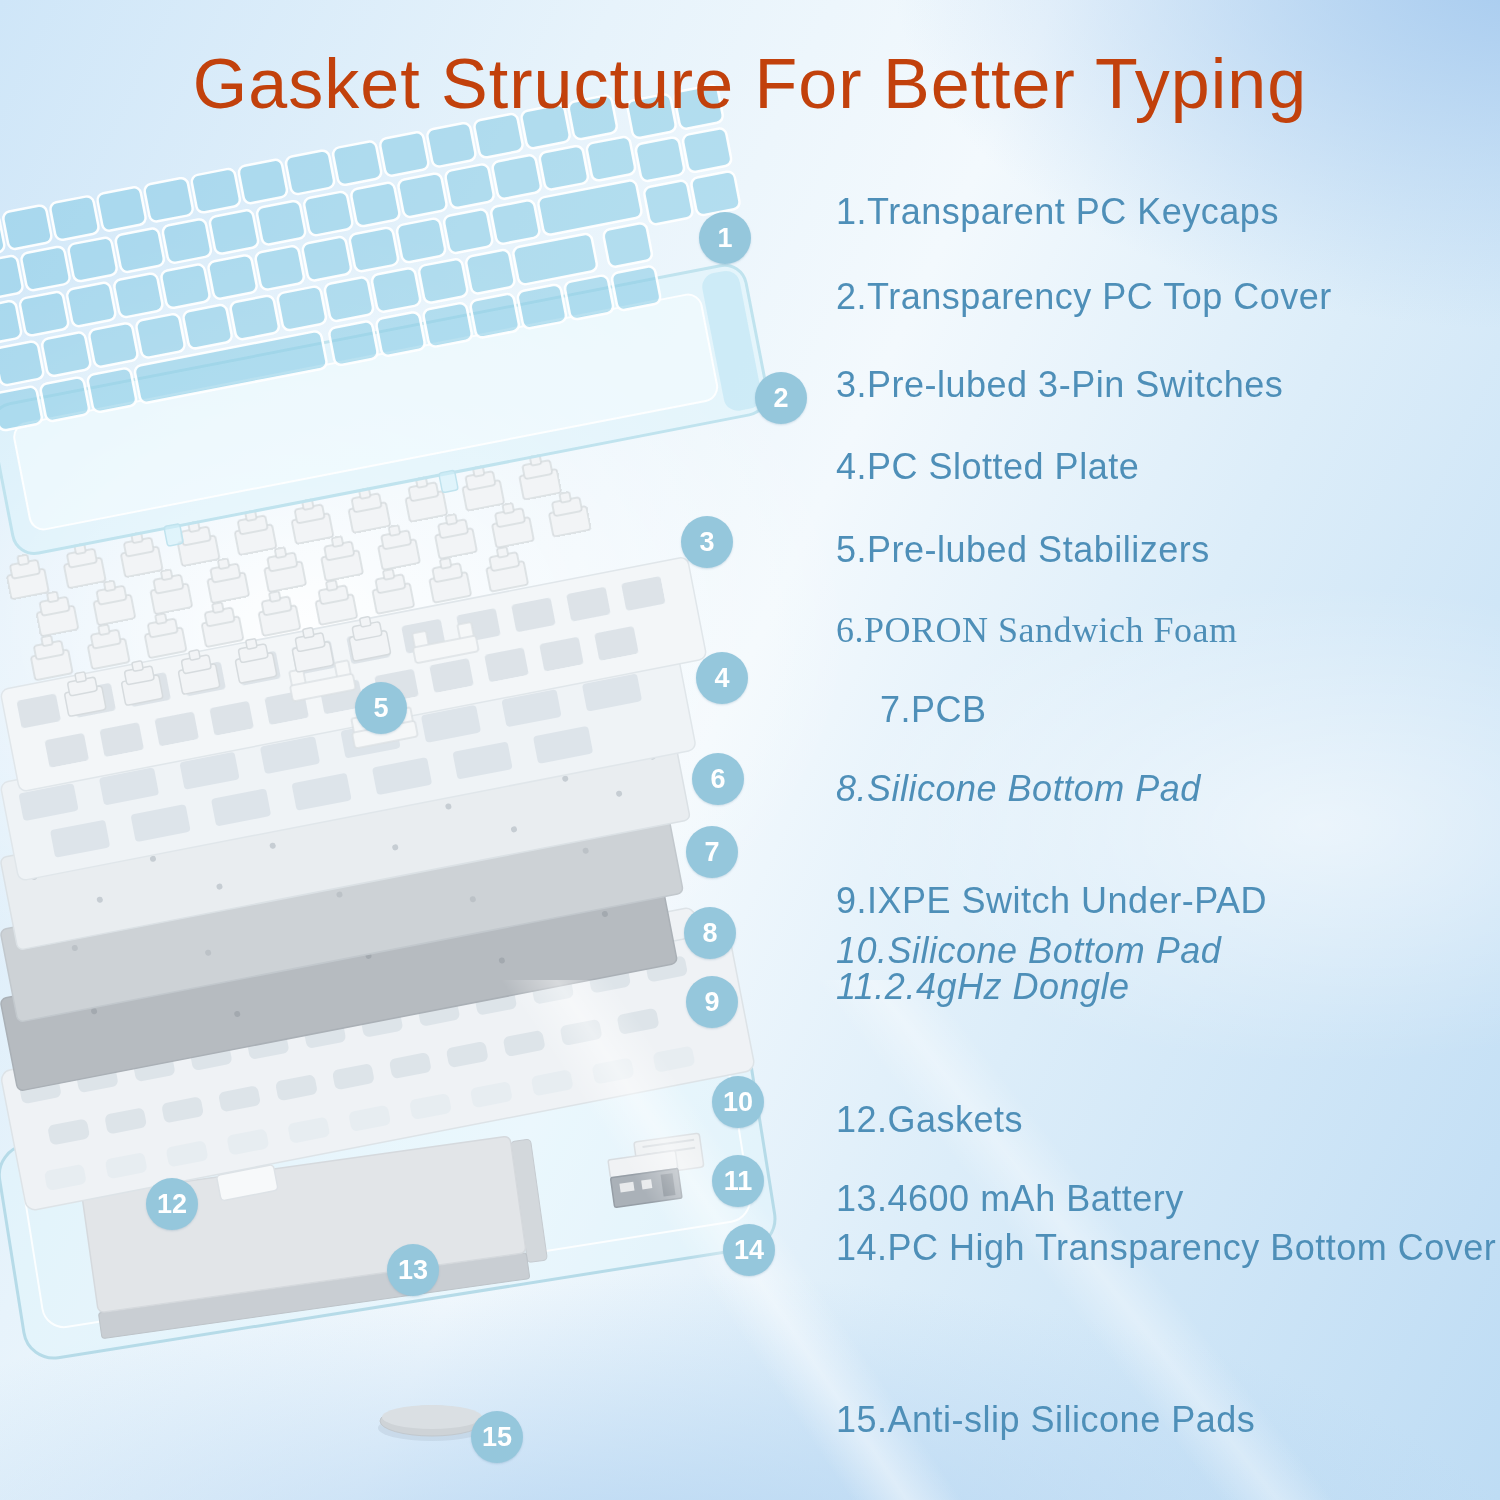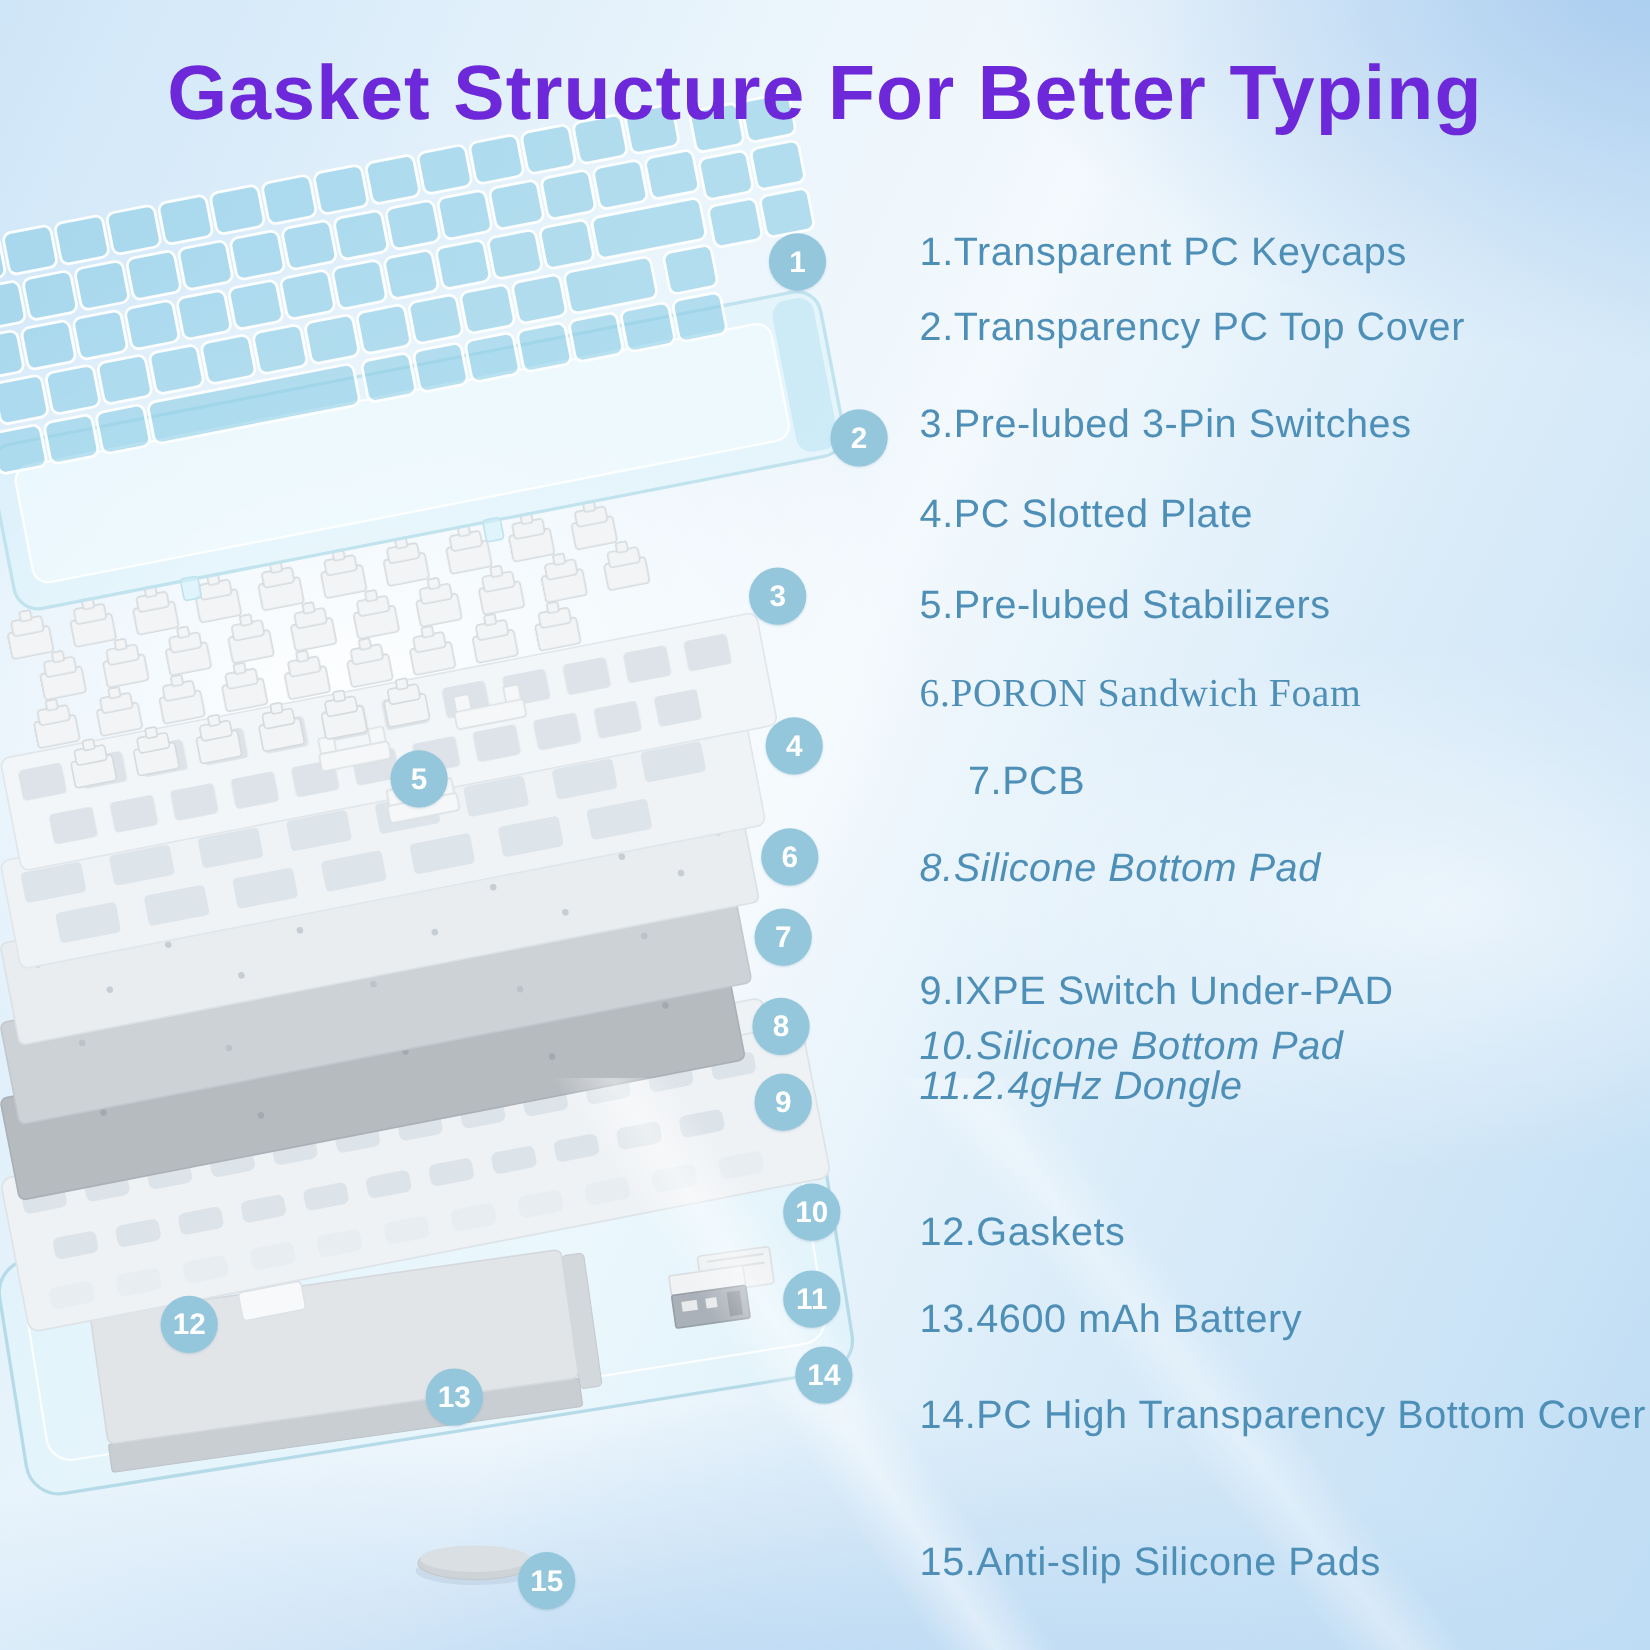--- a/index.html
+++ b/index.html
@@ -15,22 +15,22 @@
   }
   .stage{position:absolute;inset:0;}
   .streaks{
     position:absolute;left:0;top:980px;width:1500px;height:520px;pointer-events:none;
     background:
       linear-gradient(56deg, rgba(255,255,255,0) 46%, rgba(255,255,255,0.45) 49%, rgba(255,255,255,0) 52%),
       linear-gradient(52deg, rgba(255,255,255,0) 64%, rgba(255,255,255,0.35) 67%, rgba(255,255,255,0) 70%);
   }
   .title{
     position:absolute;top:44px;left:50%;transform:translateX(-50%);
-    white-space:nowrap;font-weight:bold;font-size:70px;letter-spacing:1px;
-    color:#6d28d9;margin:0;
+    white-space:nowrap;font-weight:normal;font-size:70px;letter-spacing:1px;
+    color:#c2410c;margin:0;
   }
   .legend-item{
     position:absolute;left:836px;white-space:nowrap;
     font-size:36px;color:#4e8fb8;letter-spacing:0.5px;
   }
   .badge{
     position:absolute;width:52px;height:52px;border-radius:50%;
     background:#95c7dc;color:#ffffff;font-weight:bold;font-size:27px;
     display:flex;align-items:center;justify-content:center;
     box-shadow:0 1px 2px rgba(90,140,170,0.25);
@@ -370,29 +370,29 @@
   <div class="badge" style="left:686px;top:826px;">7</div>
   <div class="badge" style="left:684px;top:907px;">8</div>
   <div class="badge" style="left:686px;top:976px;">9</div>
   <div class="badge" style="left:712px;top:1076px;">10</div>
   <div class="badge" style="left:712px;top:1155px;">11</div>
   <div class="badge" style="left:146px;top:1178px;">12</div>
   <div class="badge" style="left:387px;top:1244px;">13</div>
   <div class="badge" style="left:723px;top:1224px;">14</div>
   <div class="badge" style="left:471px;top:1411px;">15</div>
 
-  <div class="legend-item" style="top:191px;margin-top:17px;">1.Transparent PC Keycaps</div>
+  <div class="legend-item" style="top:191px;">1.Transparent PC Keycaps</div>
   <div class="legend-item" style="top:276px;">2.Transparency PC Top Cover</div>
   <div class="legend-item" style="top:364px;">3.Pre-lubed 3-Pin Switches</div>
   <div class="legend-item" style="top:446px;">4.PC Slotted Plate</div>
   <div class="legend-item" style="top:529px;">5.Pre-lubed Stabilizers</div>
   <div class="legend-item" style="top:609px;font-family:Liberation Serif, serif;">6.PORON Sandwich Foam</div>
   <div class="legend-item" style="top:689px;margin-left:44px;">7.PCB</div>
   <div class="legend-item" style="top:768px;font-style:italic;">8.Silicone Bottom Pad</div>
   <div class="legend-item" style="top:880px;">9.IXPE Switch Under-PAD</div>
   <div class="legend-item" style="top:930px;font-style:italic;">10.Silicone Bottom Pad</div>
   <div class="legend-item" style="top:966px;font-style:italic;">11.2.4gHz Dongle</div>
   <div class="legend-item" style="top:1099px;">12.Gaskets</div>
   <div class="legend-item" style="top:1178px;">13.4600 mAh Battery</div>
-  <div class="legend-item" style="top:1265px;">14.PC High Transparency Bottom Cover</div>
+  <div class="legend-item" style="top:1227px;">14.PC High Transparency Bottom Cover</div>
   <div class="legend-item" style="top:1351px;margin-top:48px;">15.Anti-slip Silicone Pads</div>
 
 </div>
 
 </body></html>

